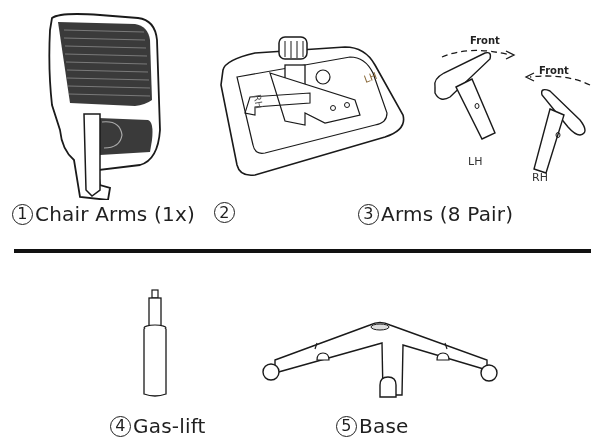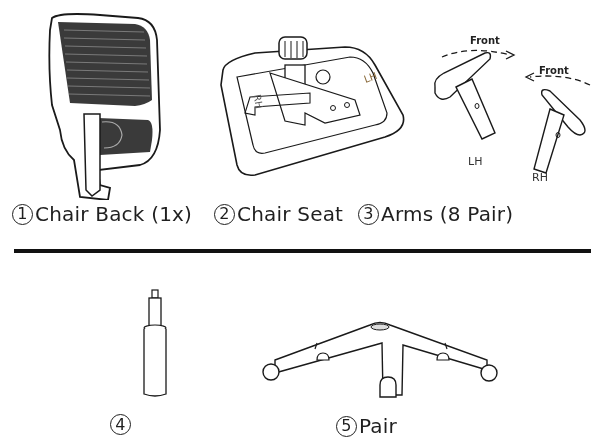--- a/index.html
+++ b/index.html
@@ -69,25 +69,24 @@
   <path d="M120 74 L134 80 L116 138 L104 134 Z" fill="#fff" stroke="#1a1a1a" stroke-width="1.4"></path>
   <ellipse cx="128" cy="100" rx="2" ry="2.5" fill="none" stroke="#1a1a1a"></ellipse>
 </svg>
 <span class="small" style="left:470px;top:35px;font-weight:bold">Front</span>
 <span class="small" style="left:539px;top:65px;font-weight:bold">Front</span>
 <span class="tag" style="left:468px;top:155px">LH</span>
 <span class="tag" style="left:532px;top:171px">RH</span>
 
 <div class="label" style="left:12px;top:202px">
   <span class="num">1</span>
-  <span>Chair Back (1x)</span>
+  <span>Chair Arms (1x)</span>
 </div>
 <div class="label" style="left:214px;top:202px">
   <span class="num">2</span>
-  <span>Chair Seat</span>
 </div>
 <div class="label" style="left:358px;top:202px">
   <span class="num">3</span>
   <span>Arms (8 Pair)</span>
 </div>
 
 <div class="divider"></div>
 
 <svg class="art" style="left:135px;top:288px" width="40" height="115" viewBox="0 0 40 115">
   <rect x="17" y="2" width="6" height="8" fill="#fff" stroke="#1a1a1a" stroke-width="1.2"></rect>
@@ -102,17 +101,18 @@
   <path d="M62 38 L60 44 M190 38 L192 44" stroke="#1a1a1a" stroke-width="1.2"></path>
   <circle cx="16" cy="67" r="8" fill="#fff" stroke="#1a1a1a" stroke-width="1.4"></circle>
   <circle cx="234" cy="68" r="8" fill="#fff" stroke="#1a1a1a" stroke-width="1.4"></circle>
   <path d="M125 80 Q125 72 133 72 Q141 72 141 80 L141 92 L125 92 Z" fill="#fff" stroke="#1a1a1a" stroke-width="1.4"></path>
   <path d="M62 55 Q62 48 68 48 Q74 48 74 55 Z" fill="#fff" stroke="#1a1a1a" stroke-width="1.2"></path>
   <path d="M182 55 Q182 48 188 48 Q194 48 194 55 Z" fill="#fff" stroke="#1a1a1a" stroke-width="1.2"></path>
 </svg>
 
 <div class="label" style="left:110px;top:414px">
   <span class="num">4</span>
+  <span>Gas-lift</span>
 </div>
 <div class="label" style="left:336px;top:414px">
   <span class="num">5</span>
-  <span>Pair</span>
+  <span>Base</span>
 </div>
 
 </body></html>

